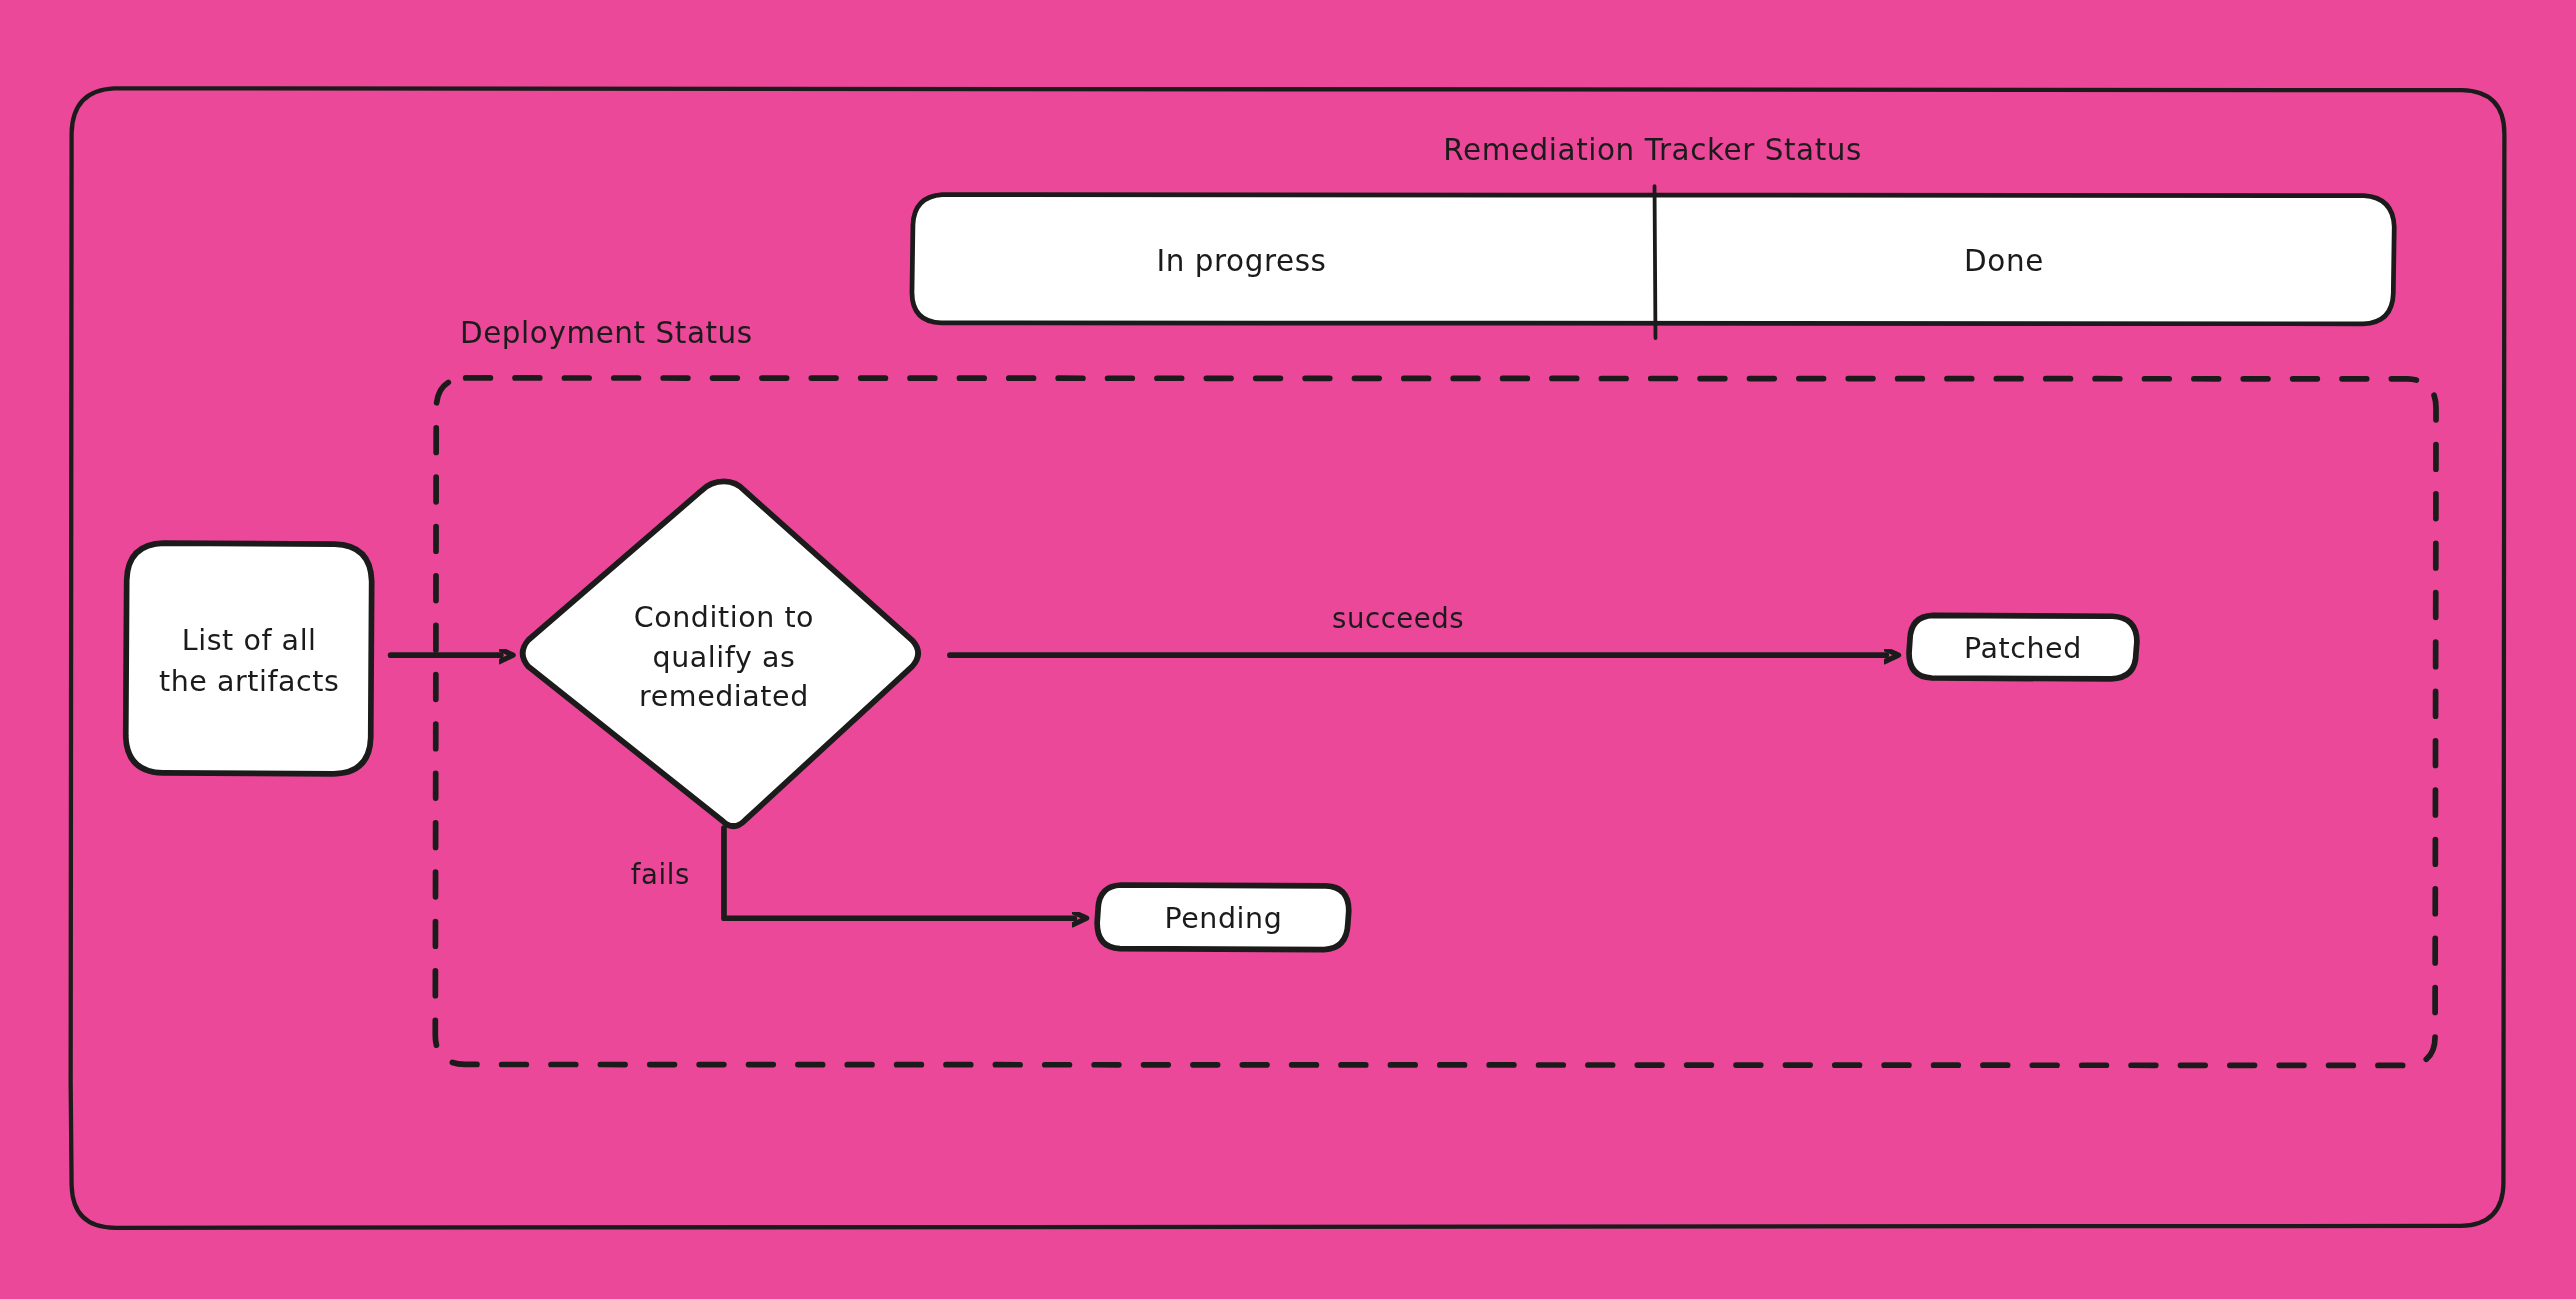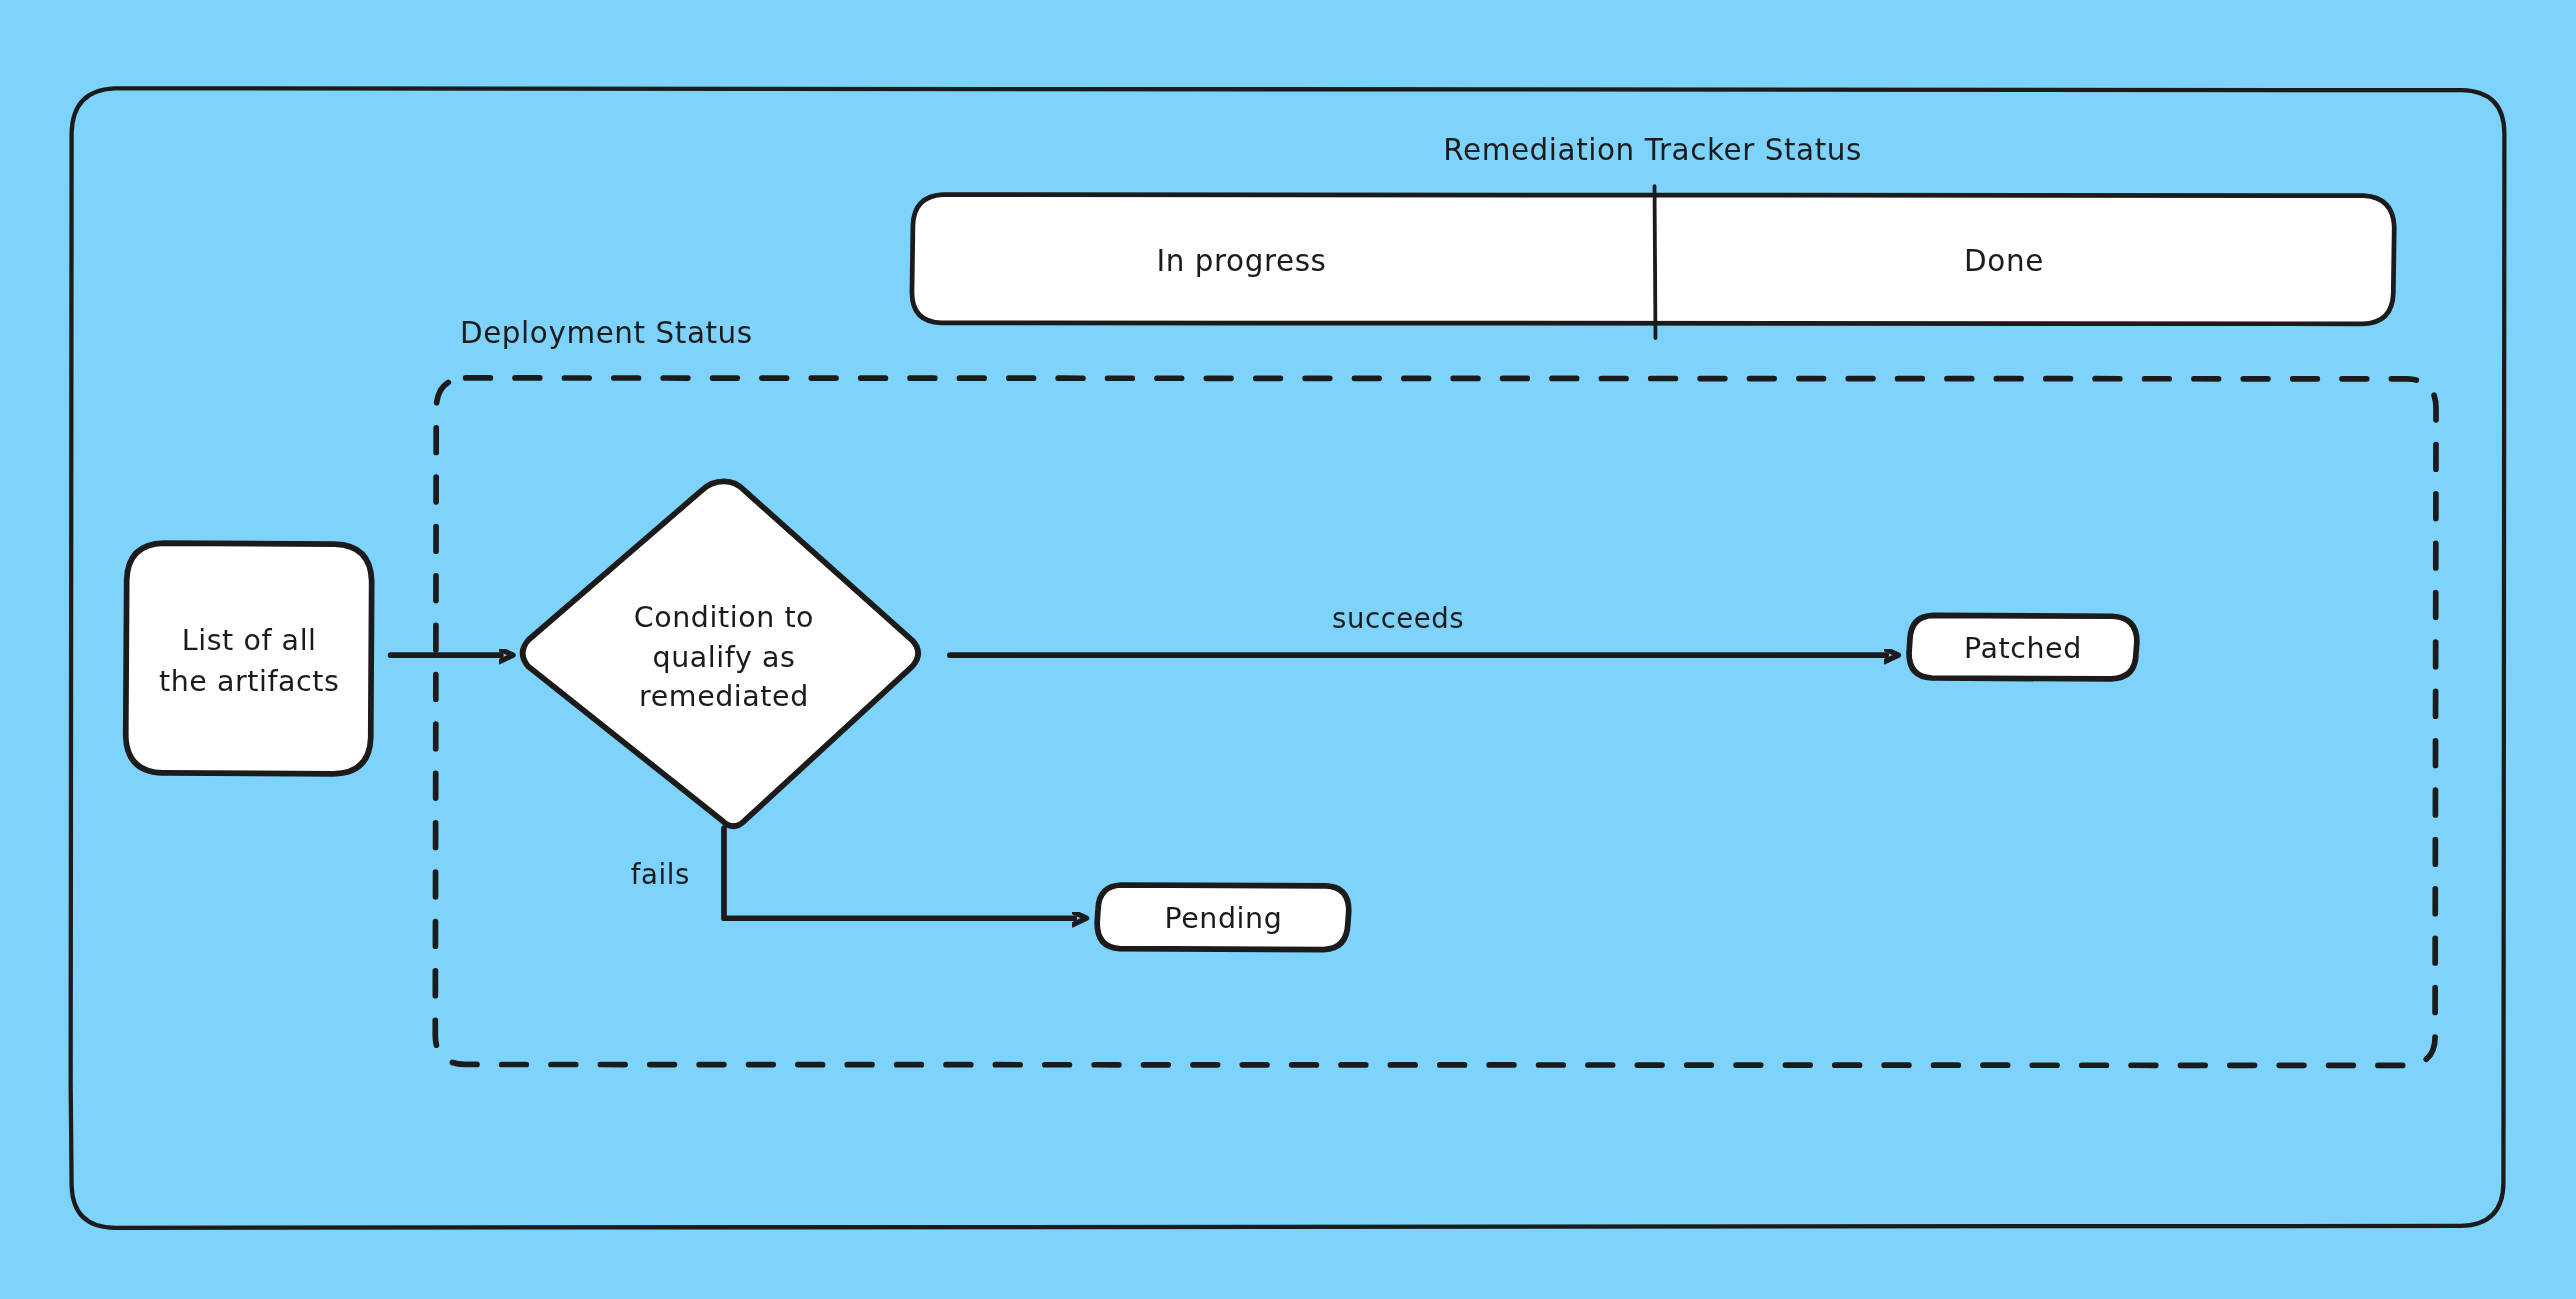--- a/index.html
+++ b/index.html
@@ -11,21 +11,21 @@
   body {
     width: 2576px;
     height: 1299px;
     overflow: hidden;
     font-family: "DejaVu Sans", sans-serif;
   }
   #canvas {
     position: relative;
     width: 2576px;
     height: 1299px;
-    background: #7dd3fc;
+    background: #ec4899;
   }
   #diagram-svg {
     position: absolute;
     top: 0;
     left: 0;
     width: 2576px;
     height: 1299px;
   }
   .hand-text {
     font-family: "DejaVu Sans", sans-serif;

